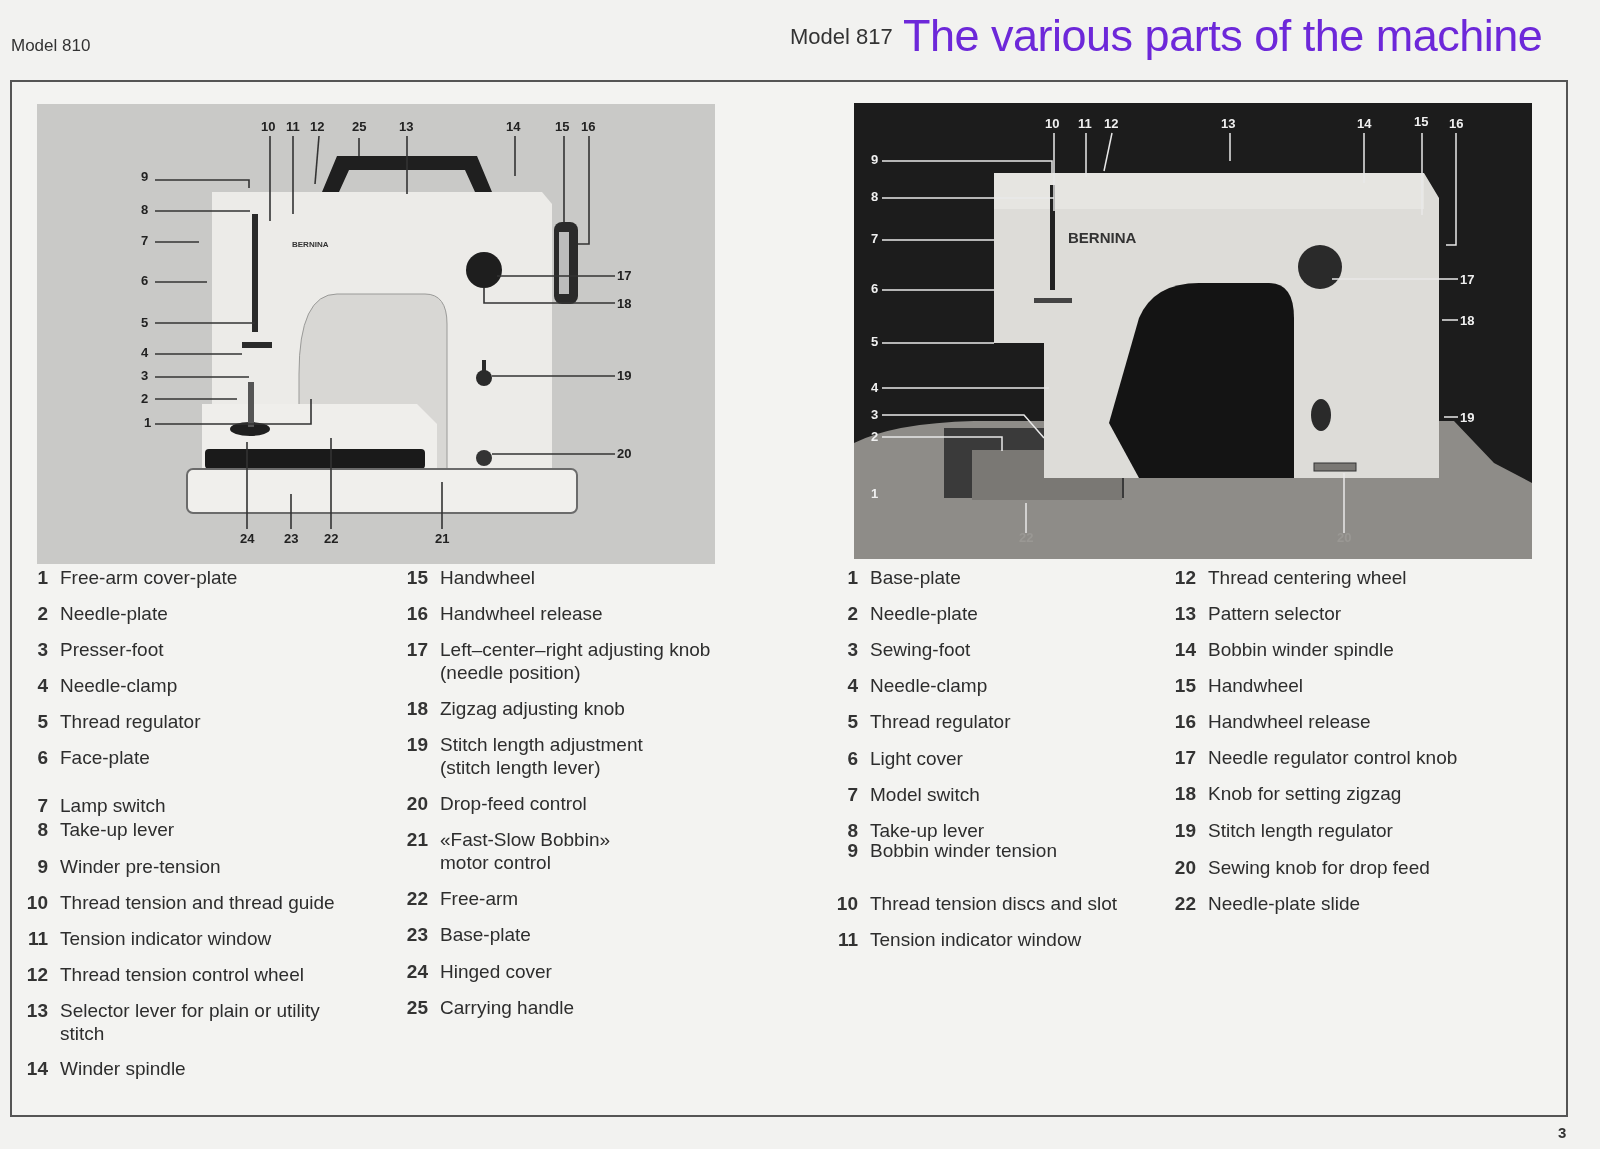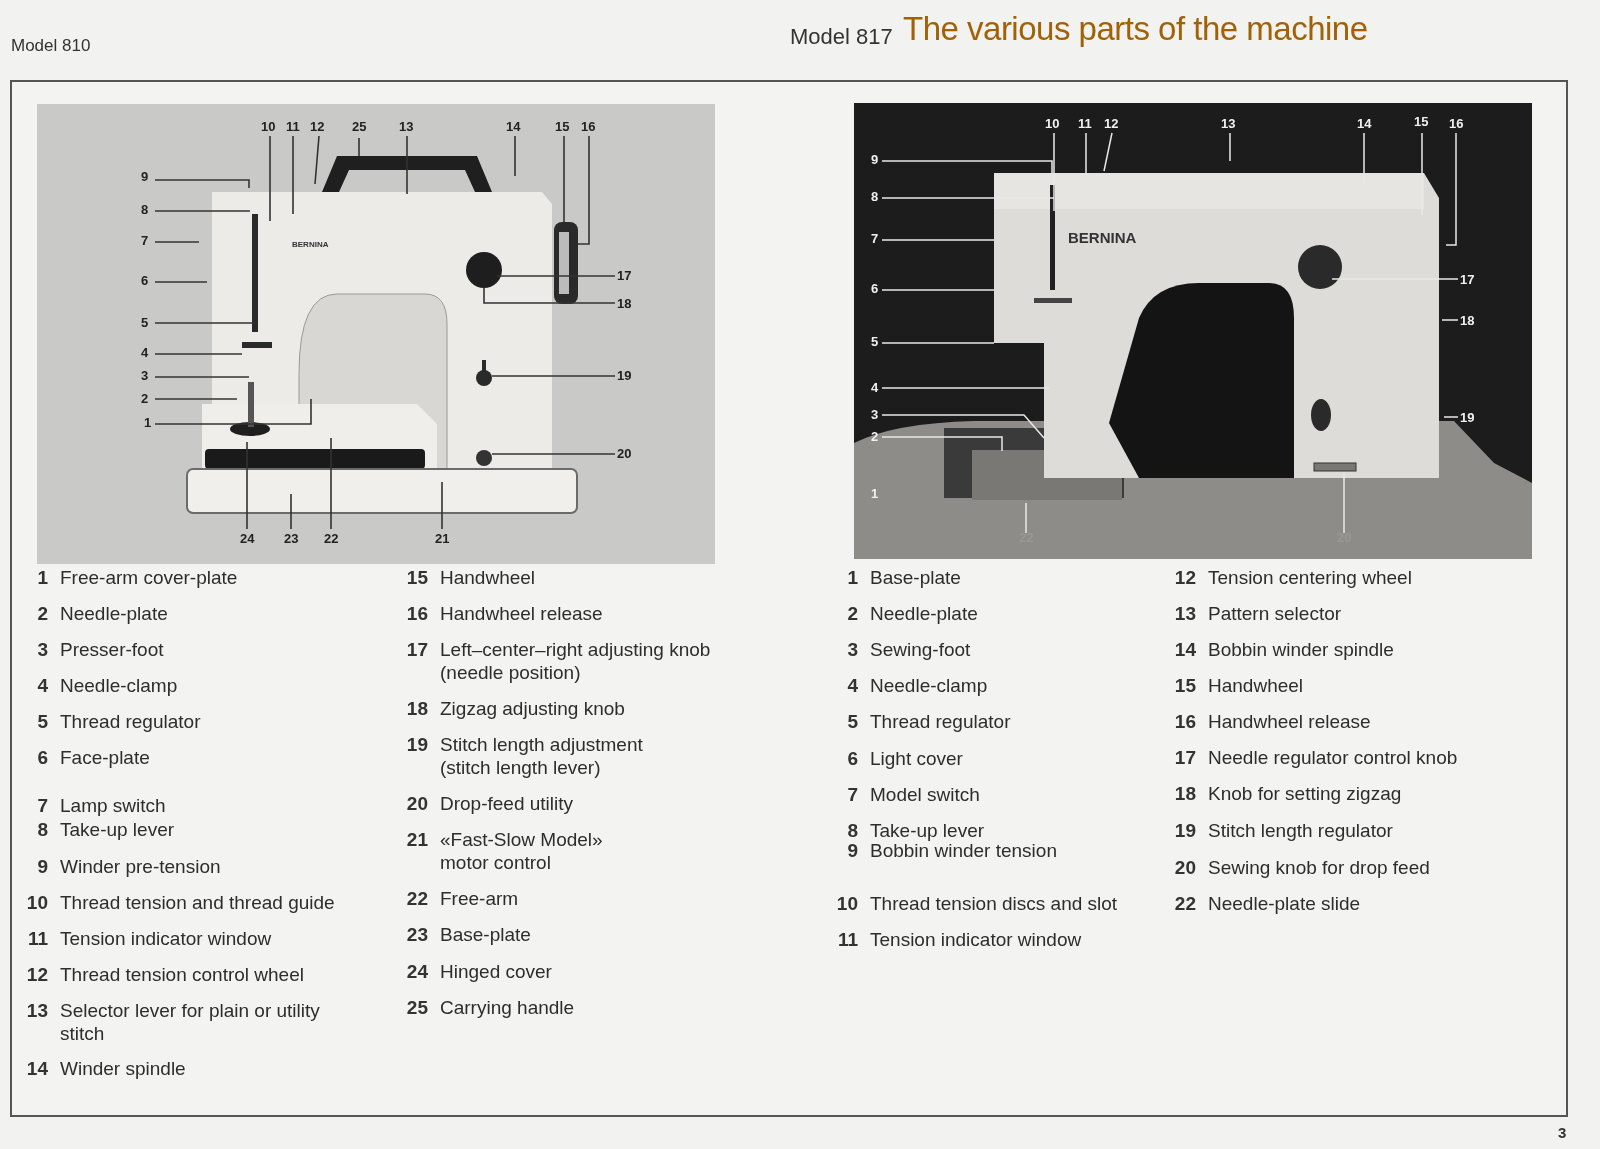--- a/index.html
+++ b/index.html
@@ -14,21 +14,21 @@
   .model-810 {
     position: absolute; left: 11px; top: 36px;
     font-size: 17px; color: #333;
   }
   .model-817 {
     position: absolute; left: 790px; top: 24px;
     font-size: 22px; color: #333;
   }
   .page-title {
     position: absolute; left: 903px; top: 10px;
-    font-size: 33px; color: #a16207; letter-spacing: -0.5px;
+    font-size: 45px; color: #6d28d9; letter-spacing: -0.5px;
     white-space: nowrap;
   }
   .frame {
     position: absolute; left: 10px; top: 80px;
     width: 1558px; height: 1037px;
     border: 2px solid #555;
     border-top-width: 2px;
     box-sizing: border-box;
     background: #f3f3f1;
   }
@@ -248,22 +248,22 @@
   <li style="top:433px"><span class="num">13</span><span class="txt"><span>Selector lever for plain or utility</span><br><span>stitch</span></span></li>
   <li style="top:491px"><span class="num">14</span><span class="txt">Winder spindle</span></li>
 </ul>
 
 <ul class="legend" style="left:400px;top:566px;">
   <li style="top:0px"><span class="num">15</span><span class="txt">Handwheel</span></li>
   <li style="top:36px"><span class="num">16</span><span class="txt">Handwheel release</span></li>
   <li style="top:72px"><span class="num">17</span><span class="txt"><span>Left–center–right adjusting knob</span><br><span>(needle position)</span></span></li>
   <li style="top:131px"><span class="num">18</span><span class="txt">Zigzag adjusting knob</span></li>
   <li style="top:167px"><span class="num">19</span><span class="txt"><span>Stitch length adjustment</span><br><span>(stitch length lever)</span></span></li>
-  <li style="top:226px"><span class="num">20</span><span class="txt">Drop-feed utility</span></li>
-  <li style="top:262px"><span class="num">21</span><span class="txt"><span>«Fast-Slow Model»</span><br><span>motor control</span></span></li>
+  <li style="top:226px"><span class="num">20</span><span class="txt">Drop-feed control</span></li>
+  <li style="top:262px"><span class="num">21</span><span class="txt"><span>«Fast-Slow Bobbin»</span><br><span>motor control</span></span></li>
   <li style="top:321px"><span class="num">22</span><span class="txt">Free-arm</span></li>
   <li style="top:357px"><span class="num">23</span><span class="txt">Base-plate</span></li>
   <li style="top:394px"><span class="num">24</span><span class="txt">Hinged cover</span></li>
   <li style="top:430px"><span class="num">25</span><span class="txt">Carrying handle</span></li>
 </ul>
 
 <ul class="legend" style="left:830px;top:566px;">
   <li style="top:0px"><span class="num">1</span><span class="txt">Base-plate</span></li>
   <li style="top:36px"><span class="num">2</span><span class="txt">Needle-plate</span></li>
   <li style="top:72px"><span class="num">3</span><span class="txt">Sewing-foot</span></li>
@@ -271,21 +271,21 @@
   <li style="top:144px"><span class="num">5</span><span class="txt">Thread regulator</span></li>
   <li style="top:181px"><span class="num">6</span><span class="txt">Light cover</span></li>
   <li style="top:217px"><span class="num">7</span><span class="txt">Model switch</span></li>
   <li style="top:253px"><span class="num">8</span><span class="txt">Take-up lever</span></li>
   <li style="top:273px"><span class="num">9</span><span class="txt">Bobbin winder tension</span></li>
   <li style="top:326px"><span class="num">10</span><span class="txt">Thread tension discs and slot</span></li>
   <li style="top:362px"><span class="num">11</span><span class="txt">Tension indicator window</span></li>
 </ul>
 
 <ul class="legend" style="left:1168px;top:566px;">
-  <li style="top:0px"><span class="num">12</span><span class="txt">Tension centering wheel</span></li>
+  <li style="top:0px"><span class="num">12</span><span class="txt">Thread centering wheel</span></li>
   <li style="top:36px"><span class="num">13</span><span class="txt">Pattern selector</span></li>
   <li style="top:72px"><span class="num">14</span><span class="txt">Bobbin winder spindle</span></li>
   <li style="top:108px"><span class="num">15</span><span class="txt">Handwheel</span></li>
   <li style="top:144px"><span class="num">16</span><span class="txt">Handwheel release</span></li>
   <li style="top:180px"><span class="num">17</span><span class="txt">Needle regulator control knob</span></li>
   <li style="top:216px"><span class="num">18</span><span class="txt">Knob for setting zigzag</span></li>
   <li style="top:253px"><span class="num">19</span><span class="txt">Stitch length regulator</span></li>
   <li style="top:290px"><span class="num">20</span><span class="txt">Sewing knob for drop feed</span></li>
   <li style="top:326px"><span class="num">22</span><span class="txt">Needle-plate slide</span></li>
 </ul>

